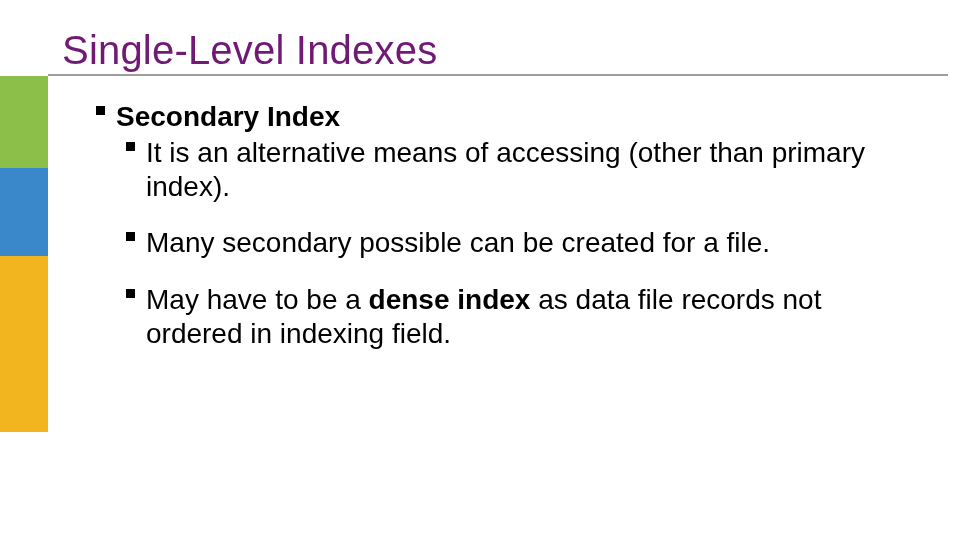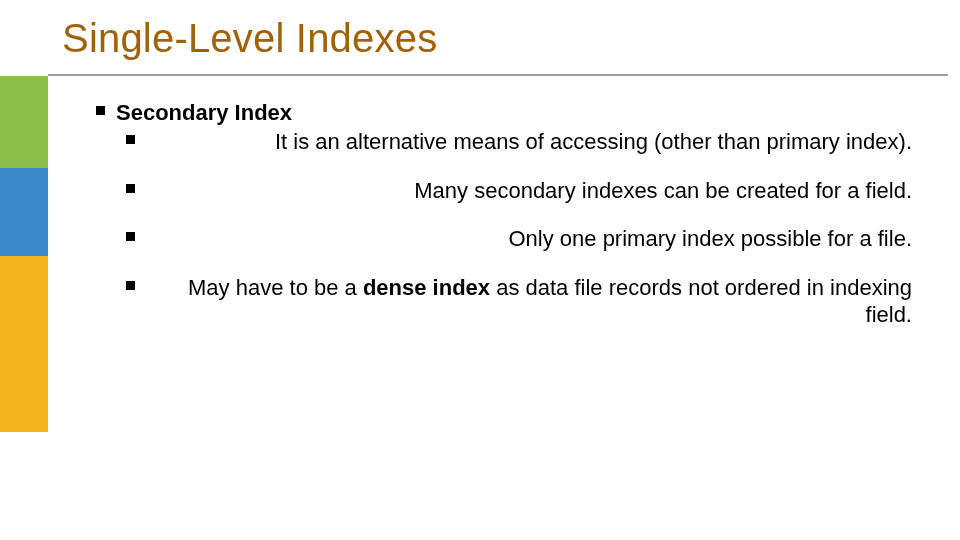--- a/index.html
+++ b/index.html
@@ -32,49 +32,48 @@
     position: absolute;
     left: 48px;
     right: 12px;
     top: 74px;
     height: 0;
     border-top: 2px solid #9e9e9e;
   }
   .title {
     position: absolute;
     left: 62px;
-    top: 16px;
+    top: 28px;
     font-size: 40px;
-    color: #a16207;
+    color: #701a75;
     letter-spacing: 0.2px;
   }
   .content {
     position: absolute;
     left: 96px;
     top: 100px;
-    right: 48px;
-    font-size: 22px;
+    right: 40px;
+    font-size: 28px;
     line-height: 1.22;
   }
   .lvl1 {
     position: relative;
     padding-left: 20px;
     font-weight: bold;
   }
   .lvl1 .bullet {
     position: absolute;
     left: 0;
     top: 6px;
     width: 9px;
     height: 9px;
     background: #000000;
   }
   .lvl2-list {
     margin-top: 2px;
-    text-align: right;
   }
   .lvl2 {
     position: relative;
     padding-left: 20px;
     margin-left: 30px;
     font-weight: normal;
     margin-bottom: 22px;
   }
   .lvl2:last-child { margin-bottom: 0; }
   .lvl2 .bullet {
@@ -117,27 +116,23 @@
         <span>It is an alternative means of accessing (other than primary index).</span>
       </div>
 
 
       <div class="lvl2">
         <span class="bullet"></span>
       </div>
 
       <div class="lvl2">
         <span class="bullet"></span>
-        <span>Many secondary indexes can be created for a field.</span>
+        <span>Many secondary possible can be created for a file.</span>
       </div>
 
-      <div class="lvl2">
-        <span class="bullet"></span>
-        <span>Only one primary index possible for a file.</span>
-      </div>
 
       <div class="lvl2">
         <span class="bullet"></span>
         <span>May have to be a </span><b>dense index</b><span> as data file records not ordered in indexing field.</span>
       </div>
 
     </div>
   </div>
 </div>
 

